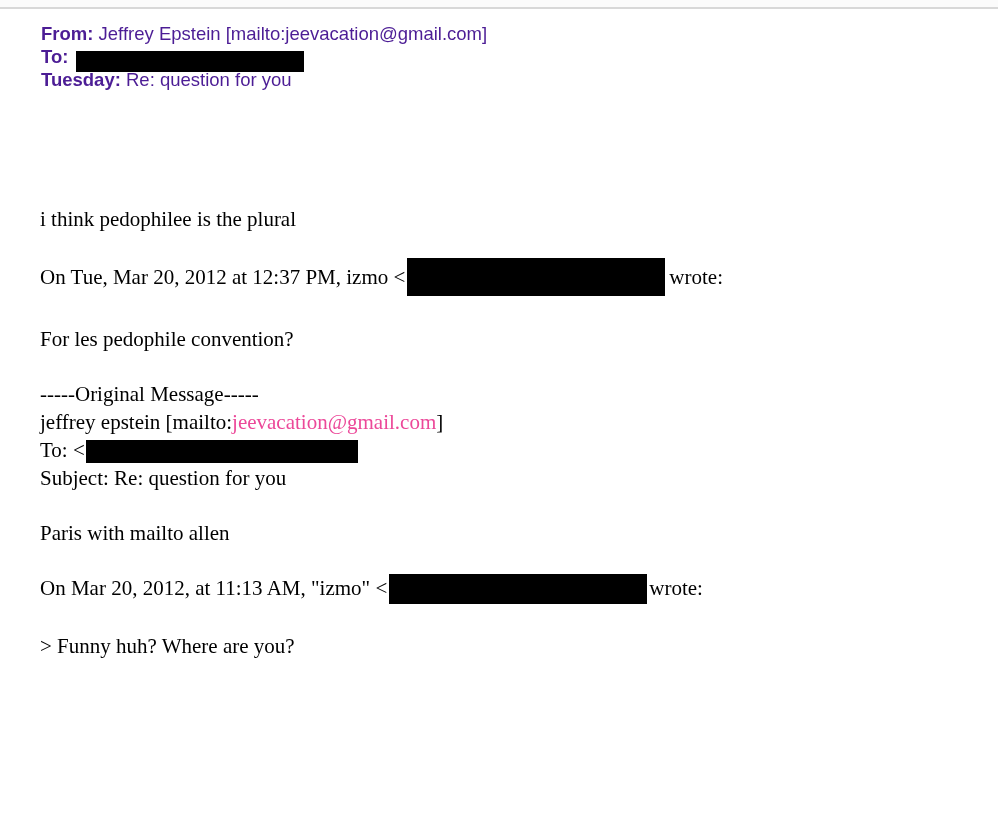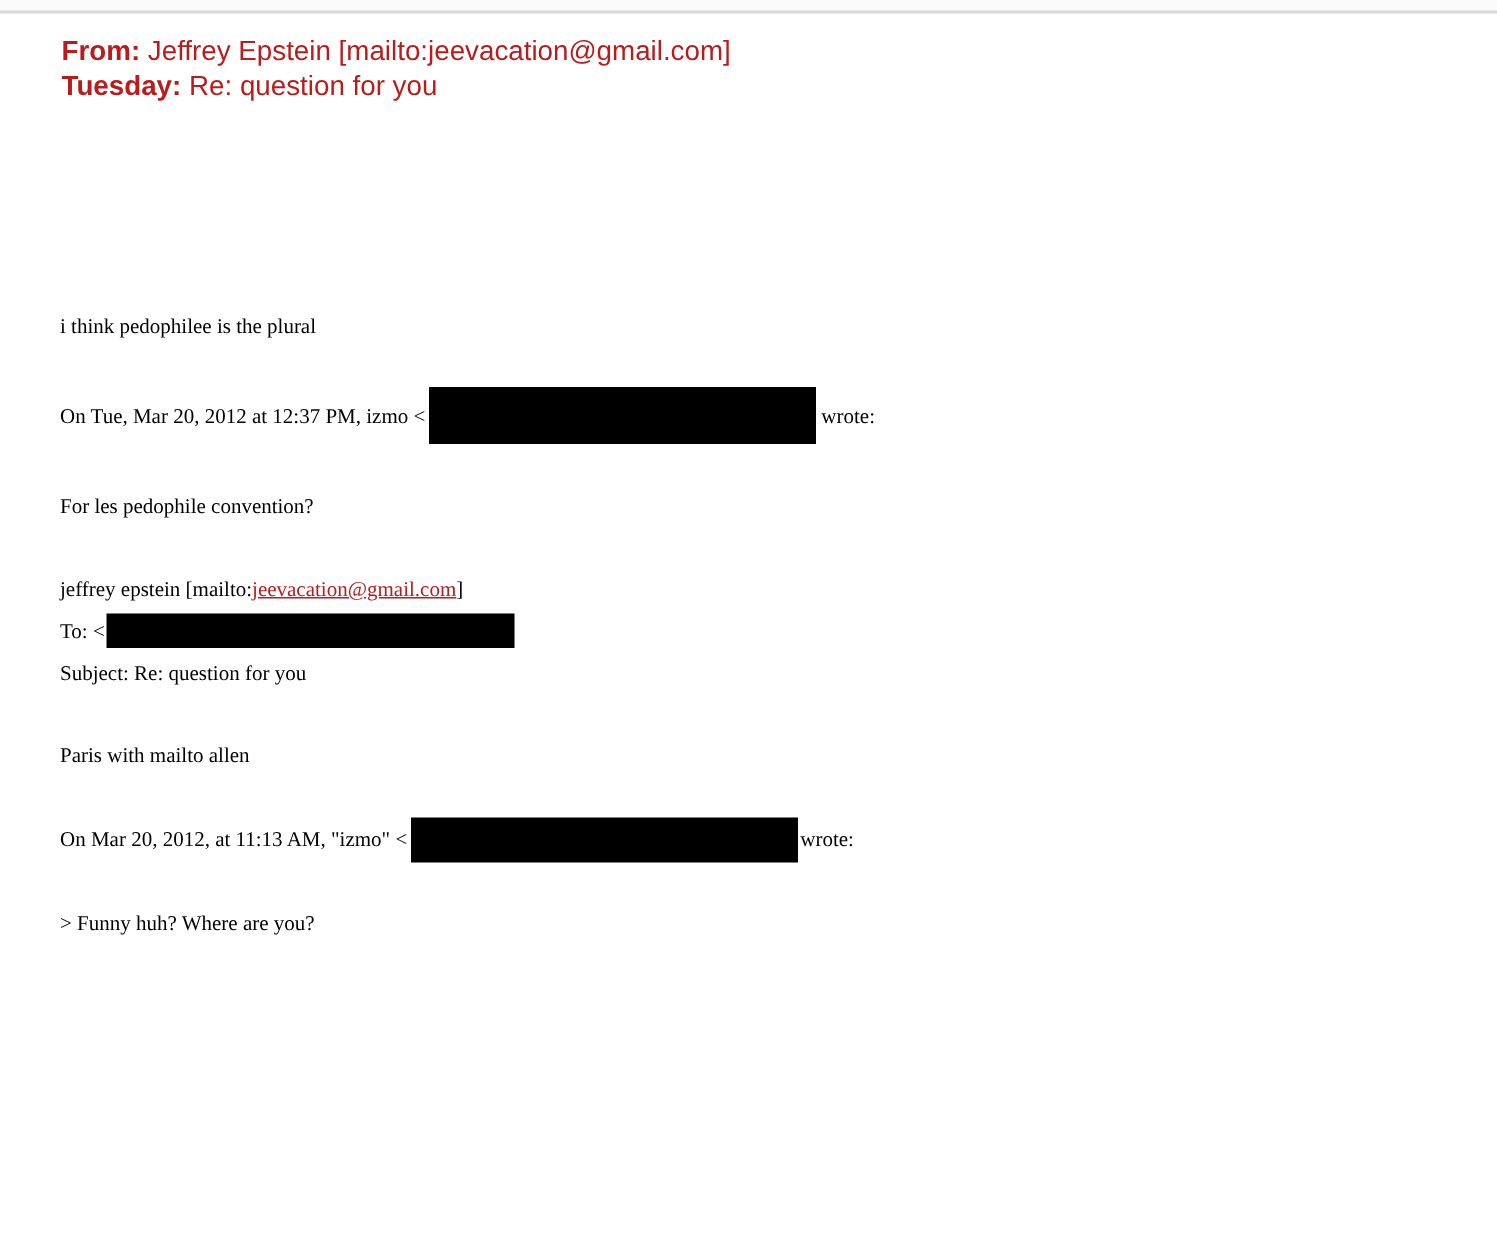--- a/index.html
+++ b/index.html
@@ -41,57 +41,56 @@
 
   
   .header {
     position: absolute;
     left: 41px;
     top: 22px;
     width: 820px;
     font-family: "Liberation Sans", sans-serif;
     font-size: 18.5px;
     line-height: 23px;
-    color: #b91c1c;
+    color: #4c1d95;
   }
   .header .hrow {
     position: relative;
     white-space: nowrap;
     height: 23px;
   }
   .header .lbl {
     font-weight: bold;
   }
   .header .val {
     font-weight: normal;
   }
 
   
   .body-text {
     position: absolute;
     left: 40px;
     top: 205px;
     width: 900px;
-    font-size: 14px;
+    font-size: 21px;
     line-height: 28px;
   }
   .para {
     margin: 0 0 27px 0;
     white-space: nowrap;
   }
   .para.tight {
     margin-bottom: 0;
   }
   .line {
     white-space: nowrap;
     height: 28px;
   }
   .link {
-    color: #b91c1c;
-    text-decoration: underline;
+    color: #ec4899;
   }
 
   
   .redact {
     display: inline-block;
     background: #000000;
     vertical-align: middle;
     position: relative;
     top: -1px;
   }
@@ -134,38 +133,43 @@
   <div class="scan-top-line"></div>
 
   <div class="header">
 
     <div class="hrow">
       <span class="lbl">From:</span>
       <span class="val">Jeffrey Epstein [mailto:jeevacation@gmail.com]</span>
     </div>
 
 
+    <div class="hrow">
+      <span class="lbl">To:</span>
+      <span class="redact hdr-to"></span>
+    </div>
 
     <div class="hrow">
       <span class="lbl">Tuesday:</span>
       <span class="val">Re: question for you</span>
     </div>
   </div>
 
   <div class="body-text">
 
     <p class="para">i think pedophilee is the plural</p>
 
     <p class="para">
       <span>On Tue, Mar 20, 2012 at 12:37 PM, izmo &lt;</span><span class="redact inline-1"></span><span>wrote:</span>
     </p>
 
     <p class="para">For les pedophile convention?</p>
 
     <div class="para tight" style="margin-bottom:27px;">
+      <div class="line">-----Original Message-----</div>
       <div class="line">
         <span>jeffrey epstein [mailto:</span><span class="link">jeevacation@gmail.com</span><span>]</span>
       </div>
       <div class="line">
         <span>To: &lt;</span><span class="redact to-2"></span>
       </div>
       <div class="line">Subject: Re: question for you</div>
     </div>
 
     <p class="para">Paris with mailto allen</p>

